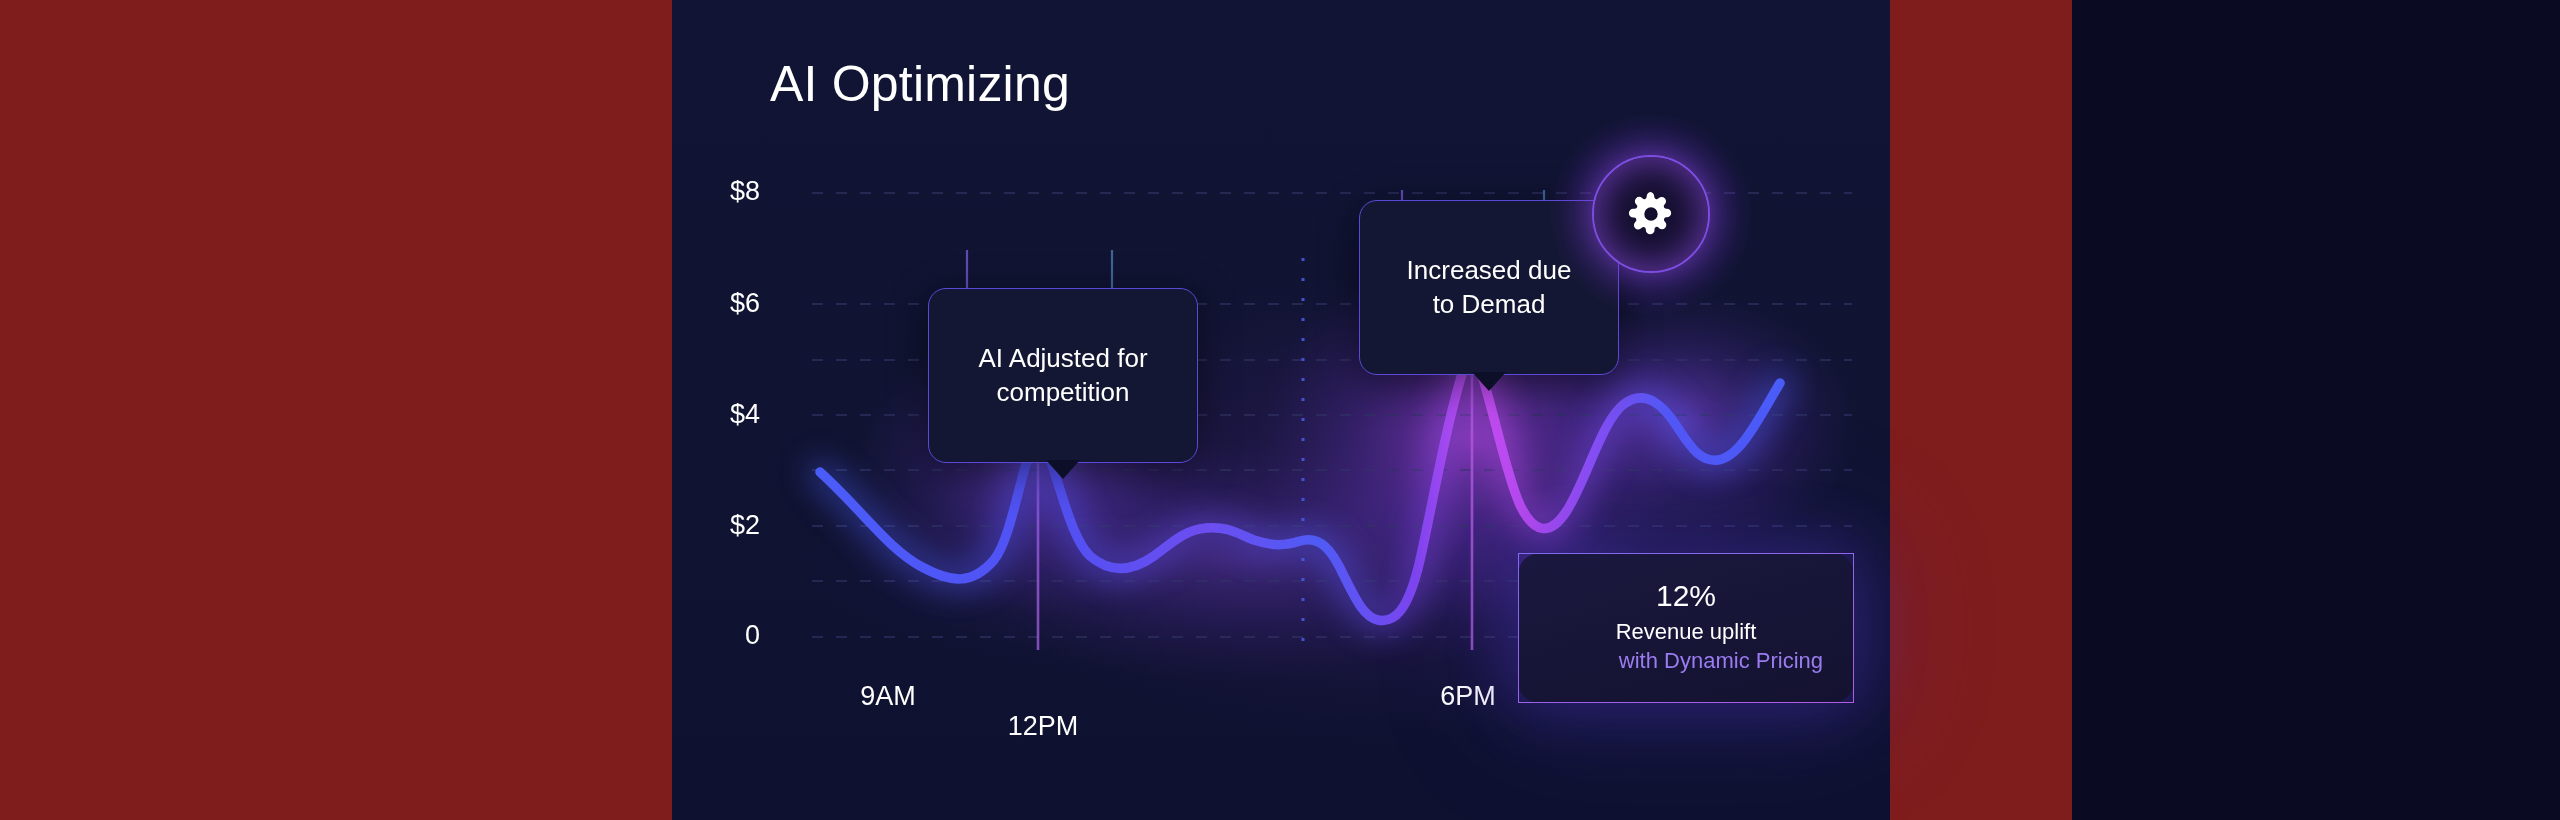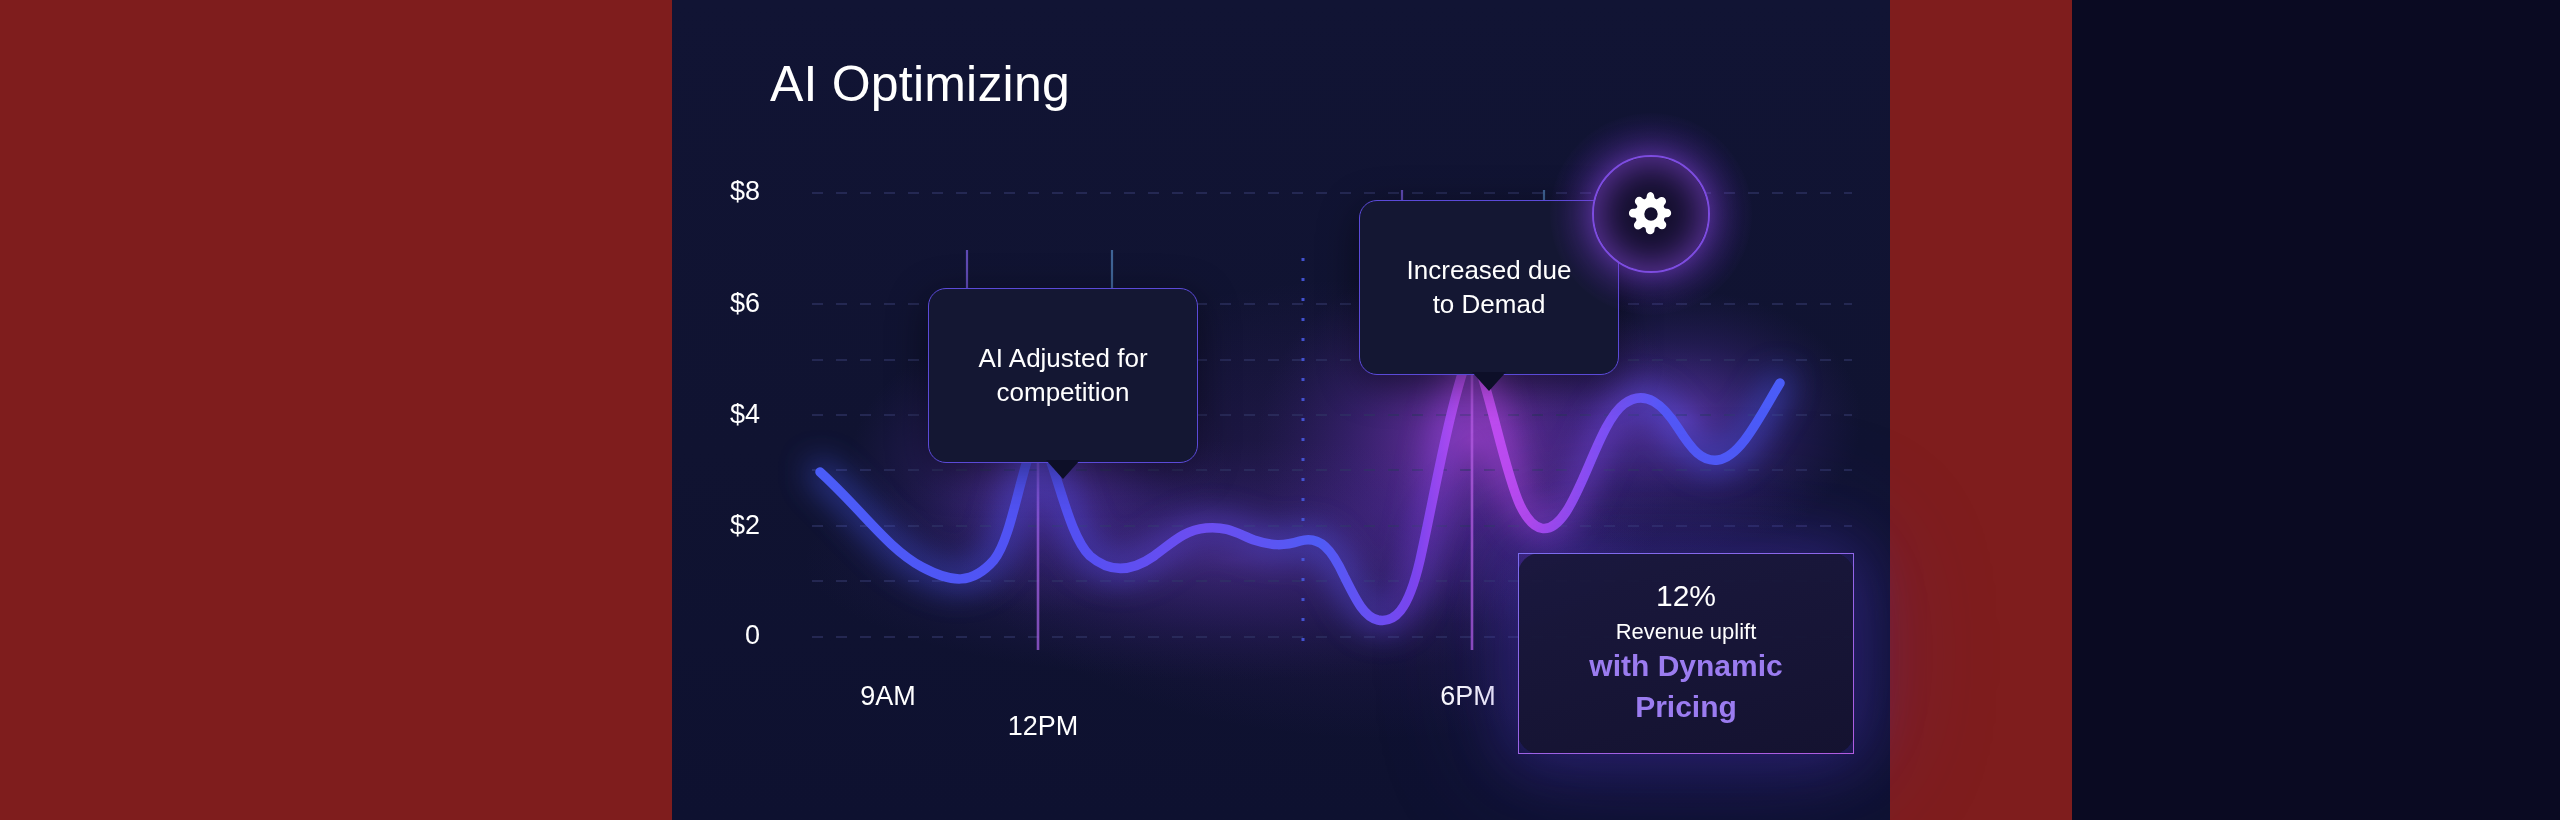--- a/index.html
+++ b/index.html
@@ -61,21 +61,21 @@
     border:1.6px solid;
     border-image:linear-gradient(160deg,#7b6cf0,#b15ce0) 1;
     border-radius:22px;
     background:linear-gradient(165deg,rgba(26,24,62,.96),rgba(20,18,48,.96));
     box-shadow:0 0 60px 10px rgba(90,60,220,.30), 0 0 120px 30px rgba(70,50,190,.18);
     padding:22px 30px 26px;
     text-align:center;
   }
   .card .pct{color:#fff;font-size:30px;line-height:1.35;}
   .card .sub{color:#fff;font-size:22px;line-height:1.35;}
-  .card .accent{color:#9b7cf0;font-size:30px;line-height:1.35;font-weight:700;}
+  .card .accent{color:#9b7cf0;font-size:22px;line-height:1.35;font-weight:400;text-align:right;}
 
   
   .gear-wrap{position:absolute;width:118px;height:118px;}
   .gear-glow{
     position:absolute;inset:-42px;border-radius:50%;
     background:radial-gradient(circle,rgba(150,70,240,.55) 0%,rgba(110,50,200,.28) 42%,rgba(60,30,130,0) 72%);
   }
   .gear-ring{
     position:absolute;inset:0;border-radius:50%;
     background:#140f2e;

